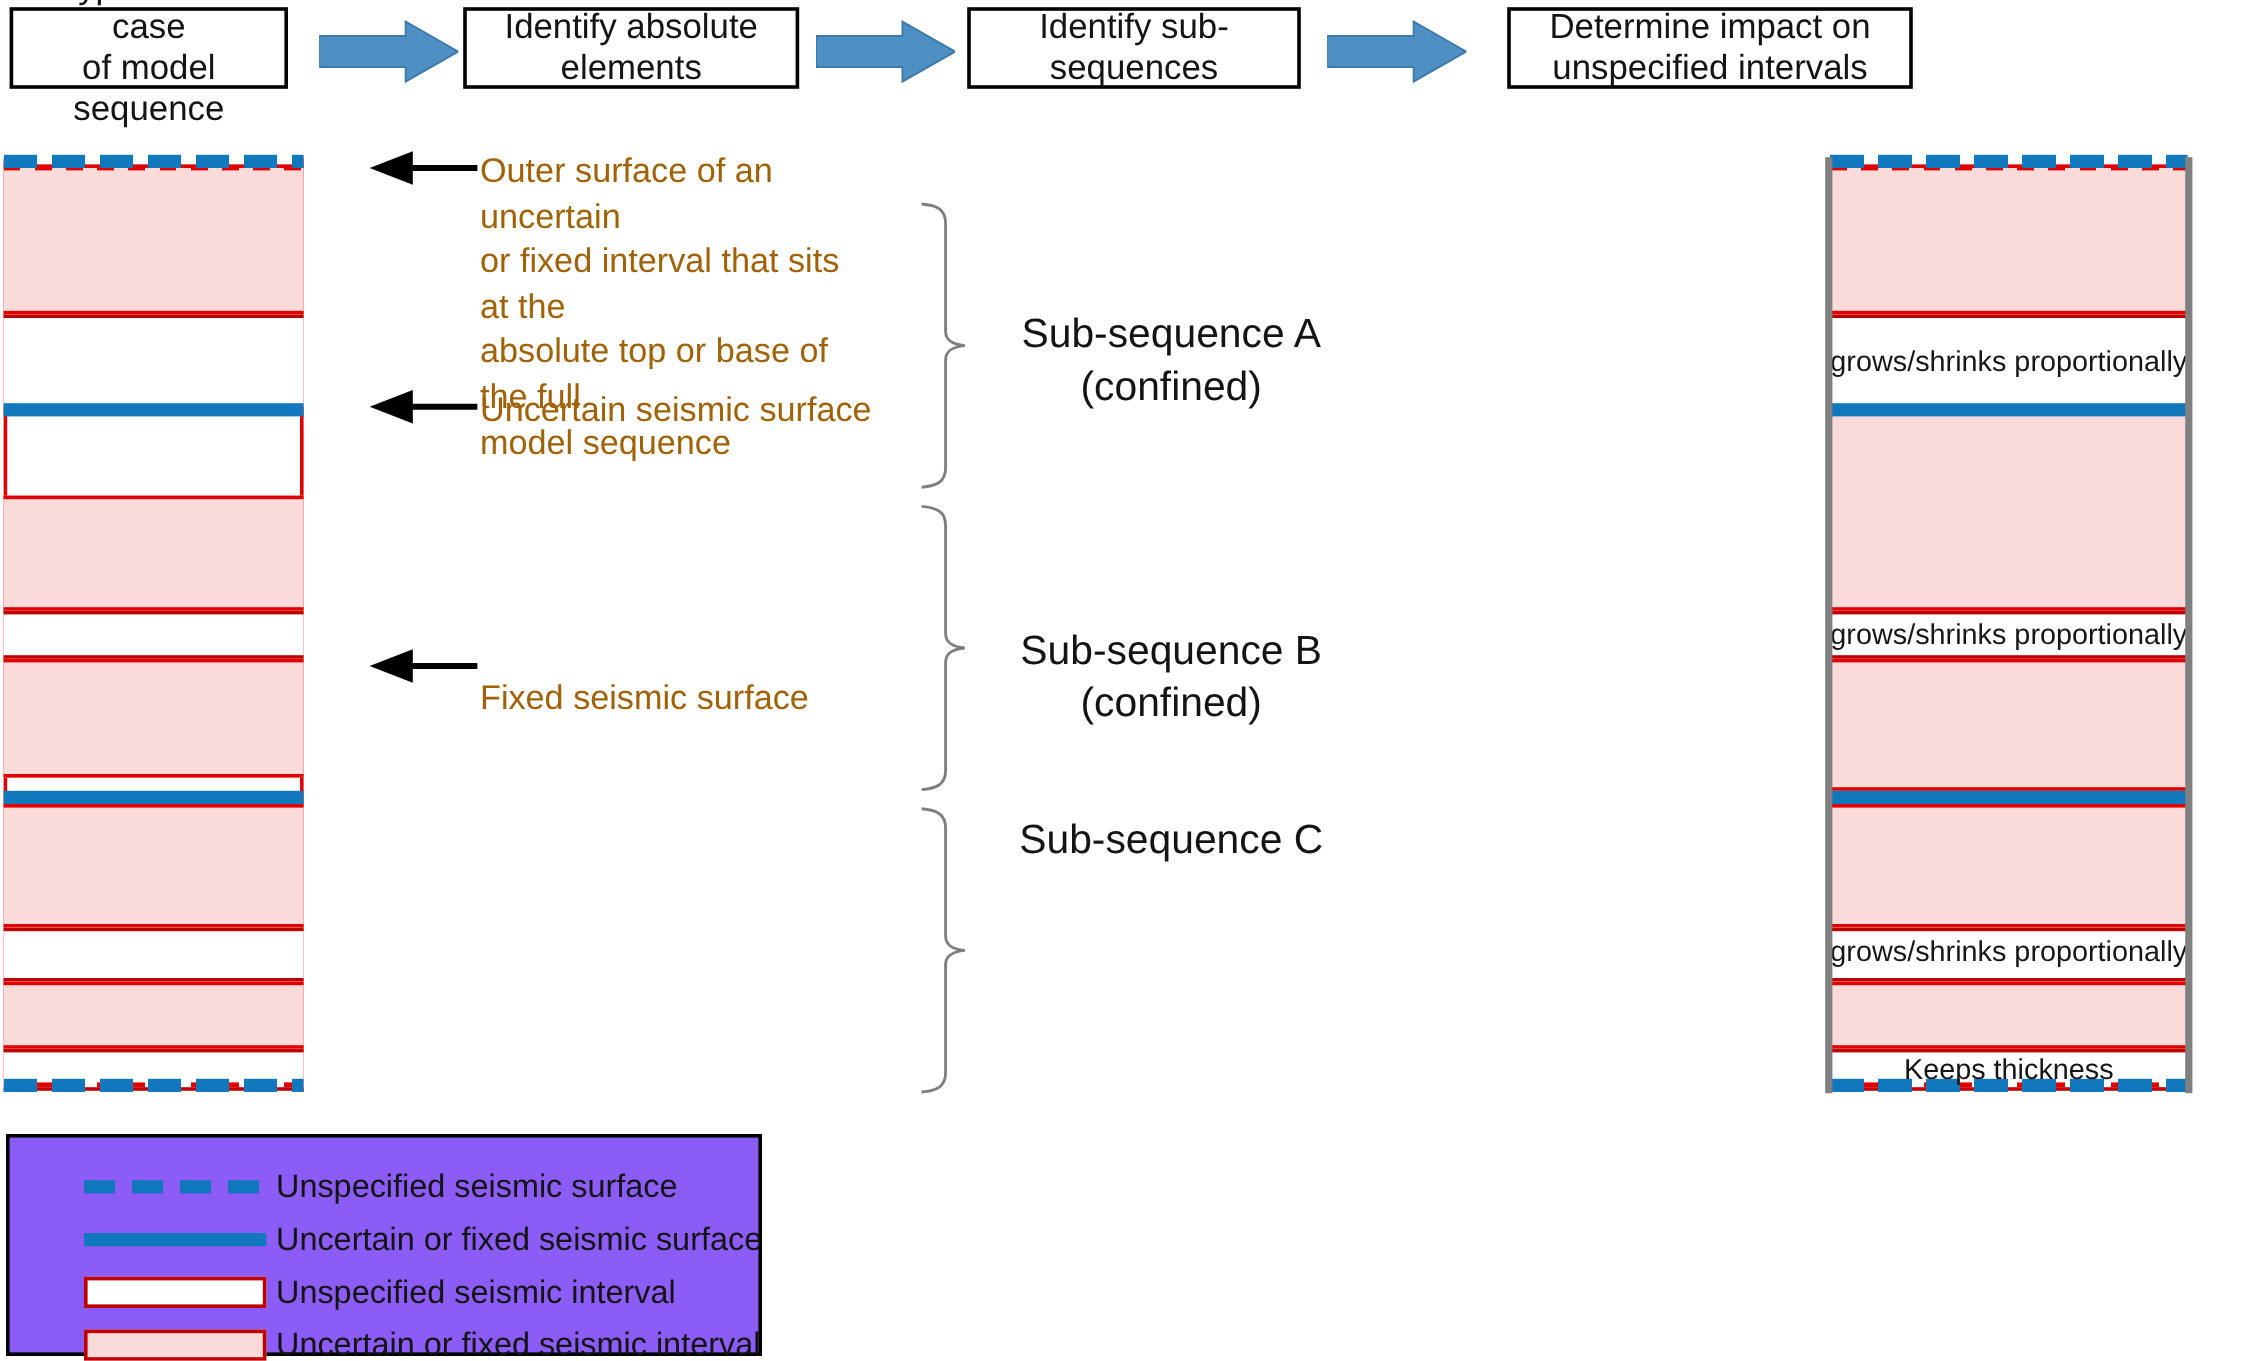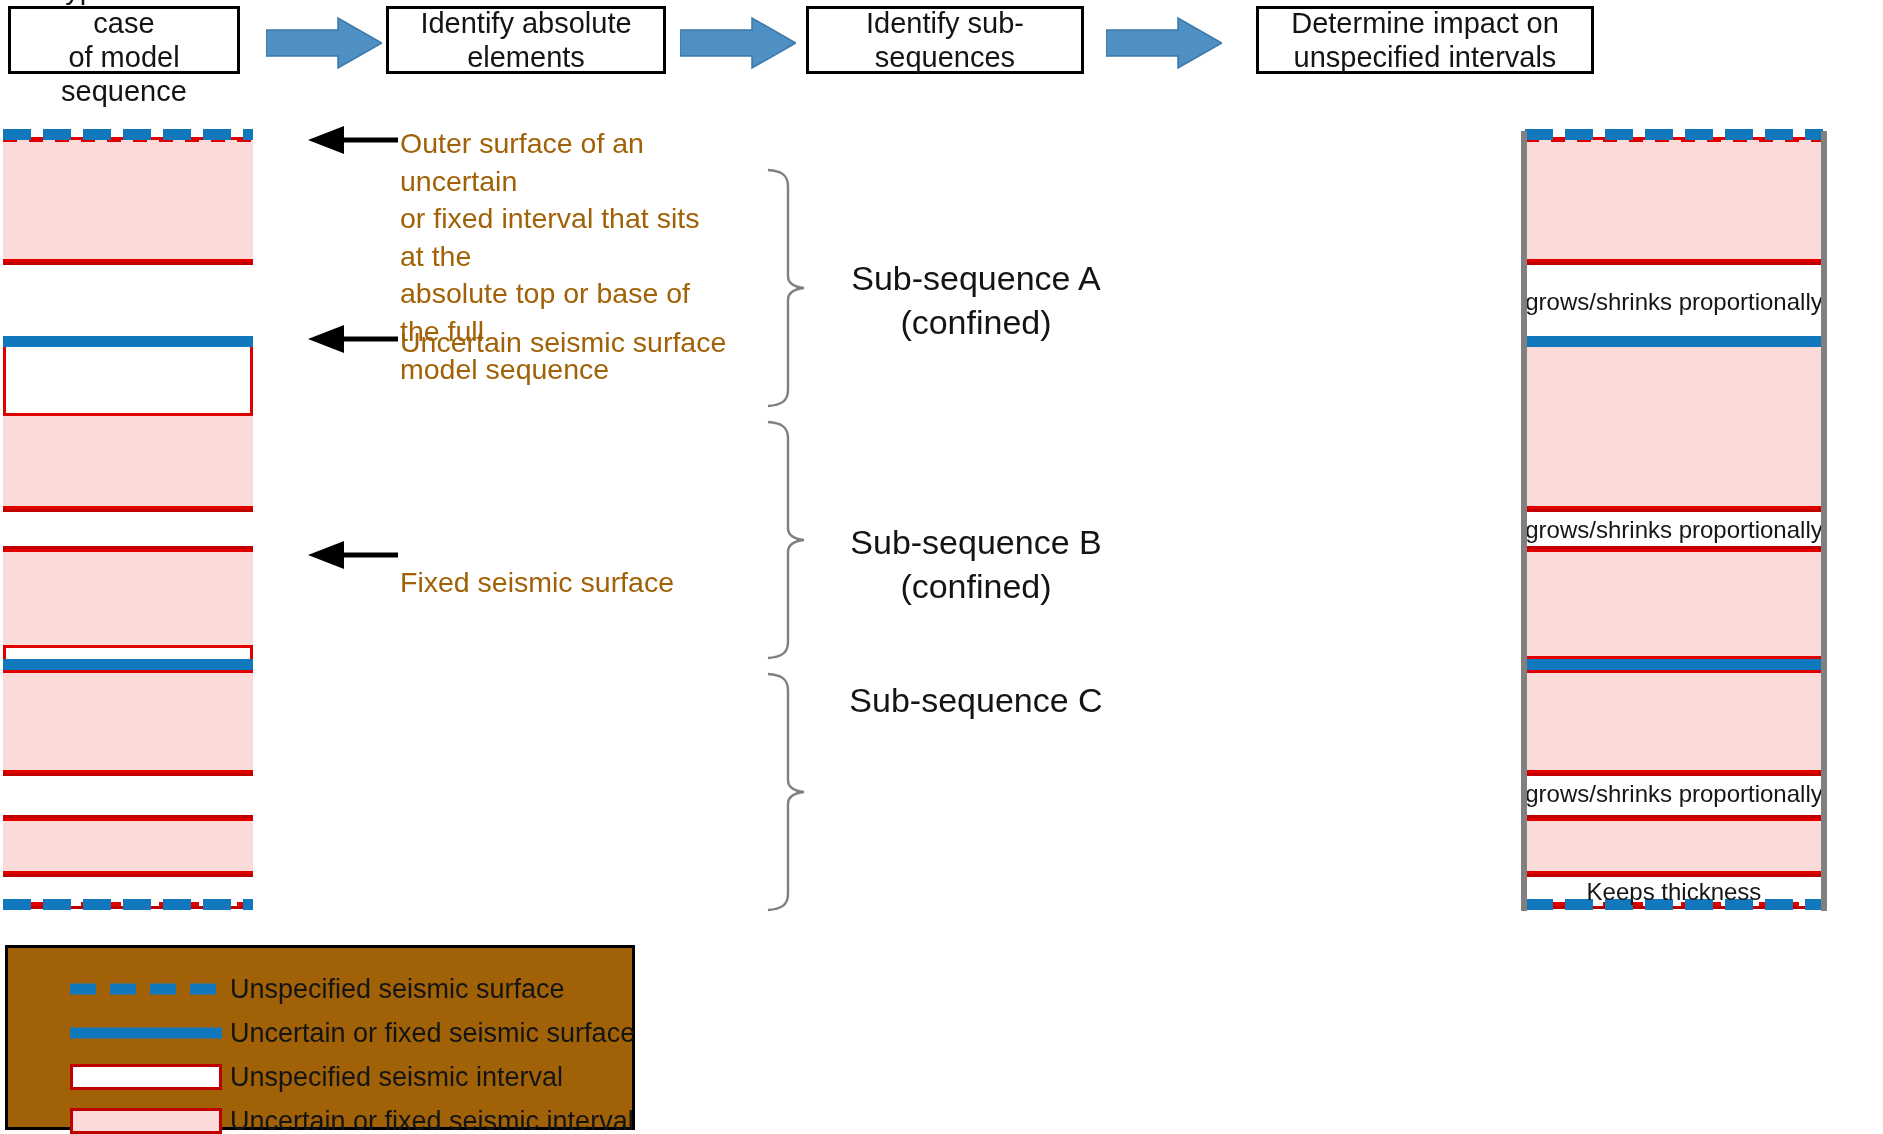--- a/index.html
+++ b/index.html
@@ -128,21 +128,21 @@
     font-size: 34px;
     line-height: 1.3;
     color: #141414;
   }
 
   
   .legend {
     position: absolute;
     box-sizing: border-box;
     border: 3px solid #000000;
-    background: #a16207;
+    background: #8b5cf6;
   }
   .legend-row {
     position: absolute;
     left: 0; right: 0;
     height: 46px;
   }
   .legend-swatch {
     position: absolute;
     left: 62px;
     top: 50%;

